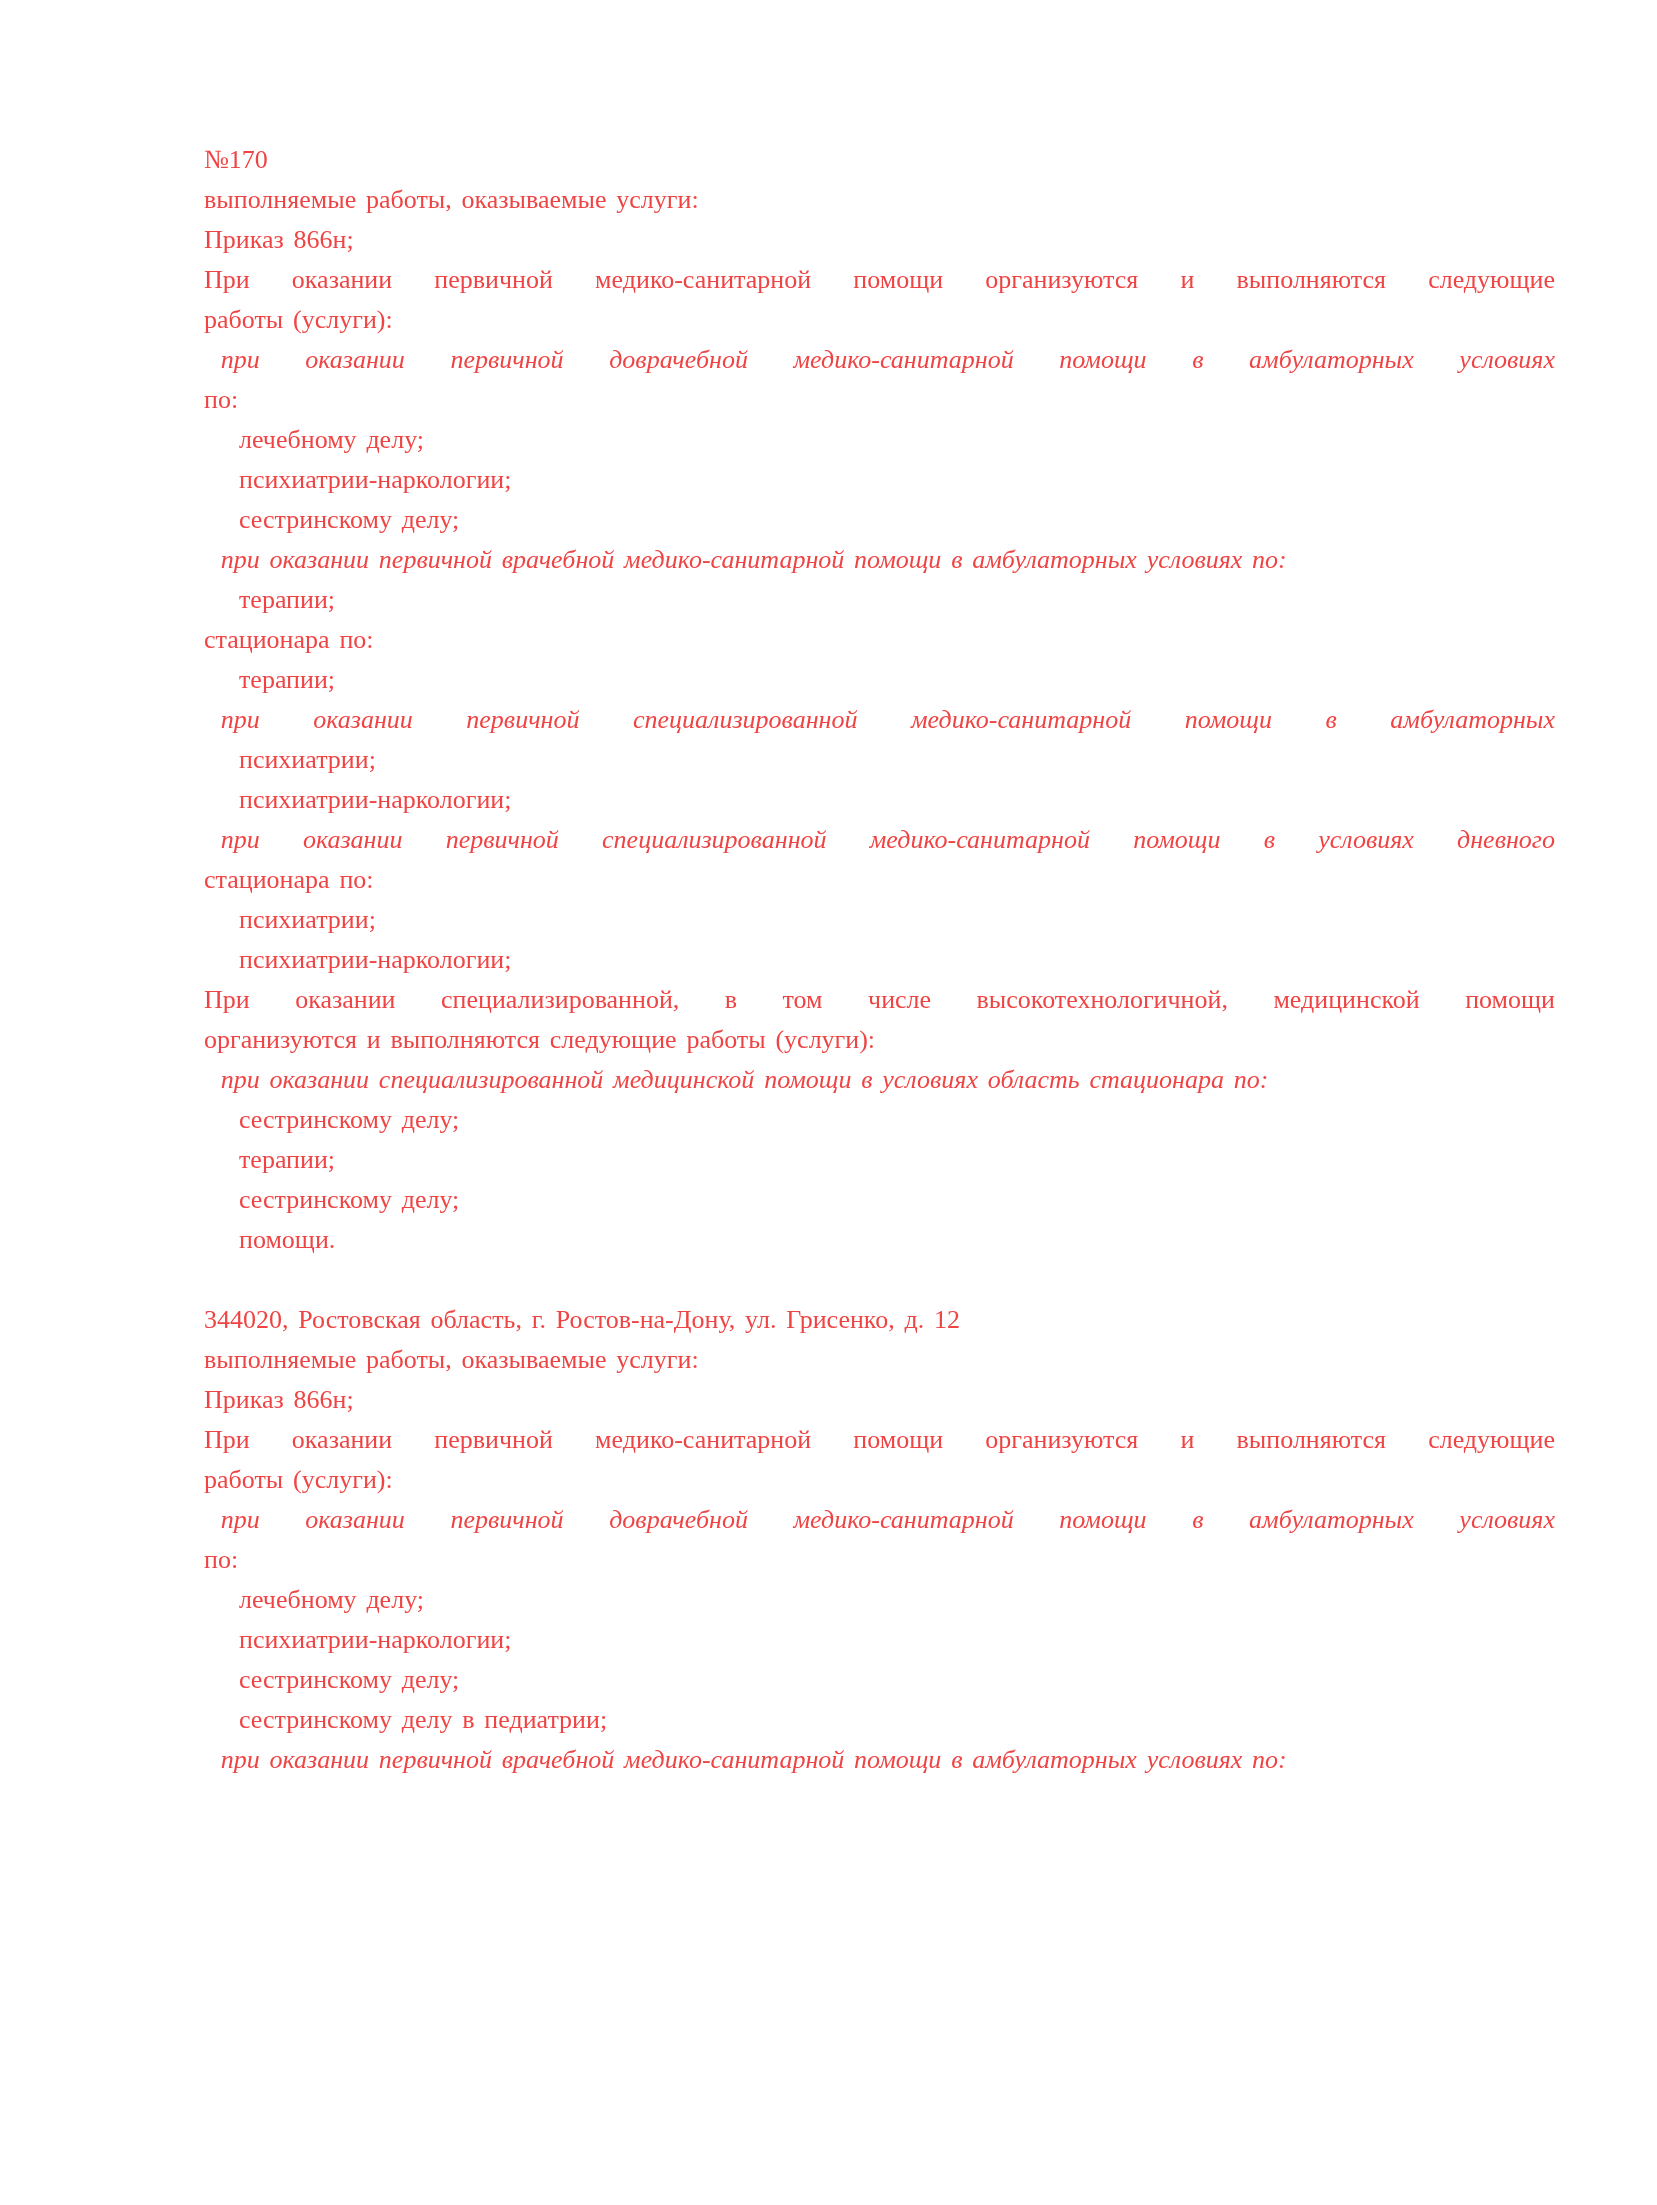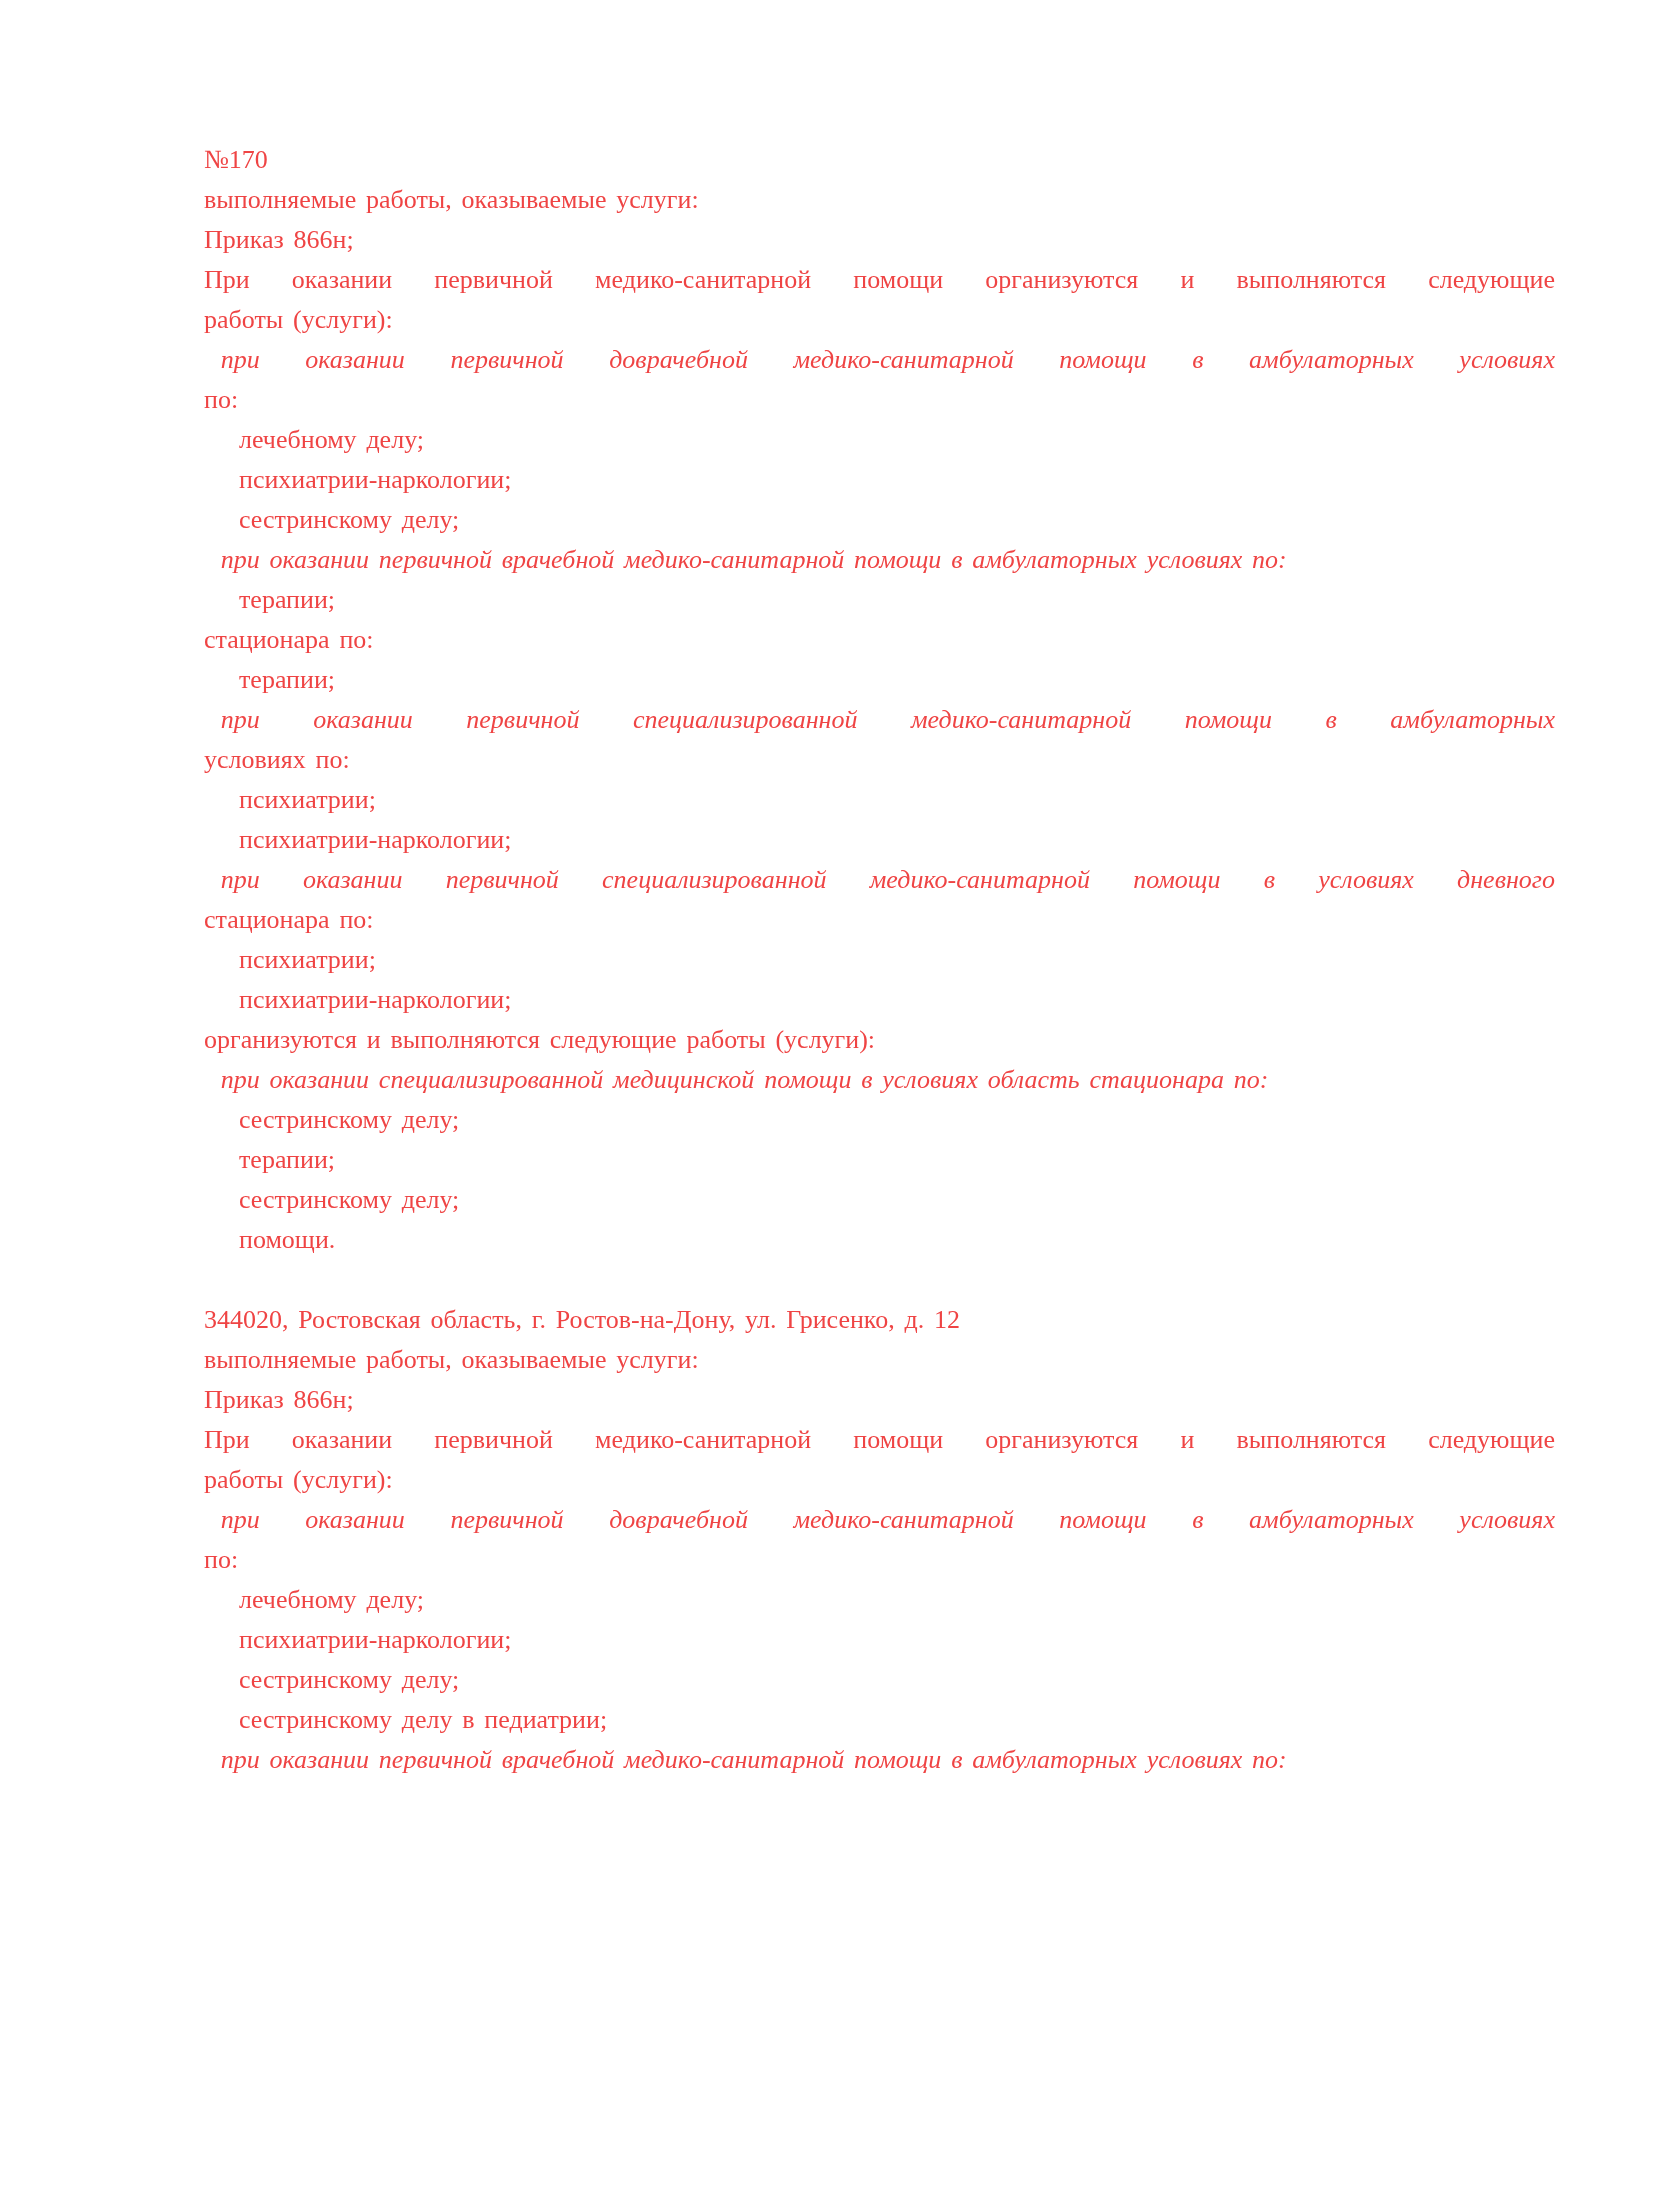--- a/index.html
+++ b/index.html
@@ -52,27 +52,27 @@
       <div class="line i1 just">при оказании первичной доврачебной медико-санитарной помощи в амбулаторных условиях</div>
       <div class="line i0">по:</div>
       <div class="line i2">лечебному делу;</div>
       <div class="line i2">психиатрии-наркологии;</div>
       <div class="line i2">сестринскому делу;</div>
       <div class="line i1">при оказании первичной врачебной медико-санитарной помощи в амбулаторных условиях по:</div>
       <div class="line i2">терапии;</div>
       <div class="line i0">стационара по:</div>
       <div class="line i2">терапии;</div>
       <div class="line i1 just">при оказании первичной специализированной медико-санитарной помощи в амбулаторных</div>
-      <div class="line i0">условиях по:</div>
       <div class="line i2">психиатрии;</div>
       <div class="line i2">психиатрии-наркологии;</div>
       <div class="line i1 just">при оказании первичной специализированной медико-санитарной помощи в условиях дневного</div>
       <div class="line i0">стационара по:</div>
       <div class="line i2">психиатрии;</div>
       <div class="line i2">психиатрии-наркологии;</div>
+      <div class="line i0 just">При оказании специализированной, в том числе высокотехнологичной, медицинской помощи</div>
       <div class="line i0">организуются и выполняются следующие работы (услуги):</div>
       <div class="line i1">при оказании специализированной медицинской помощи в условиях область стационара по:</div>
       <div class="line i2">сестринскому делу;</div>
       <div class="line i2">терапии;</div>
       <div class="line i2">сестринскому делу;</div>
       <div class="line i2">помощи.</div>
       <div class="line i0">&nbsp;</div>
       <div class="line i0">344020, Ростовская область, г. Ростов-на-Дону, ул. Грисенко, д. 12</div>
       <div class="line i0">выполняемые работы, оказываемые услуги:</div>
       <div class="line i0">Приказ 866н;</div>

